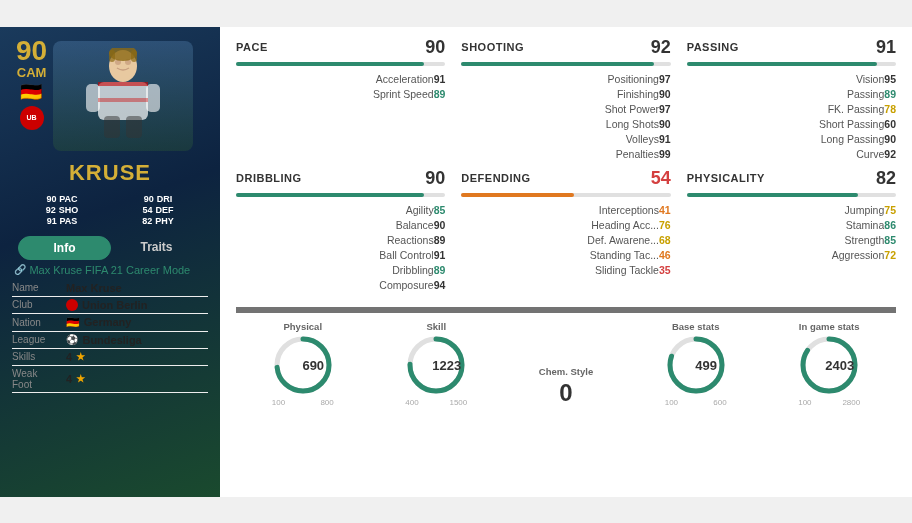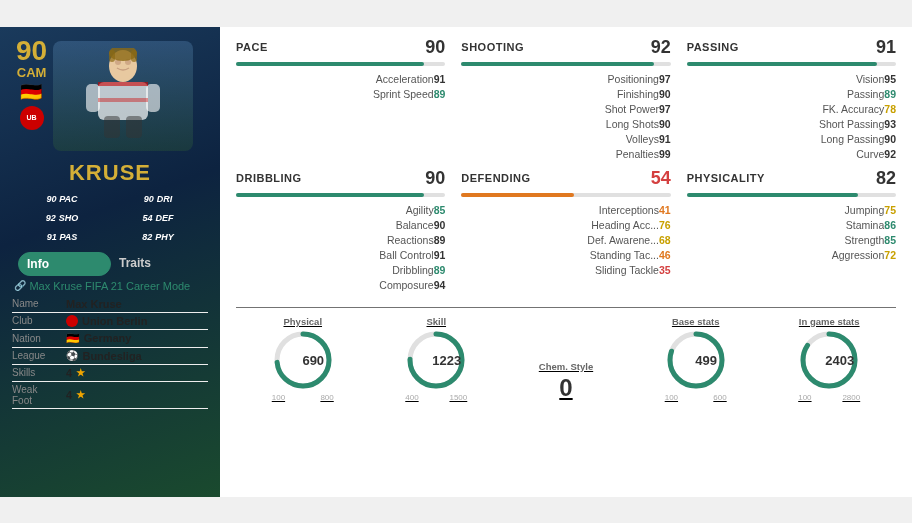--- a/index.html
+++ b/index.html
@@ -79,25 +79,24 @@
     .player-name {
       font-size: 22px;
       font-weight: 700;
       color: #d4af37;
       letter-spacing: 1px;
       margin: 3px 0;
     }
     .card-stats-grid {
       display: grid;
       grid-template-columns: 1fr 1fr;
-      gap: 8px 8px;
+      gap: 0 8px;
       margin: 4px 0;
       width: 100%;
       padding: 0 10px;
-      font-style: italic;
     }
     .card-stat-item {
       font-size: 10px;
       font-weight: 700;
       color: #d4af37;
       text-align: center;
     }
     .card-stat-item span {
       color: #fff;
       font-size: 9px;
@@ -109,20 +108,21 @@
       width: 100%;
       padding: 0 10px;
     }
     .tab-btn {
       flex: 1;
       padding: 4px 8px;
       font-size: 12px;
       font-weight: 700;
       border: 1px solid #555;
       cursor: pointer;
+      text-align: center;
     }
     .tab-btn.active {
       background: #2d8a6e;
       color: #fff;
       border-color: #2d8a6e;
       border-radius: 20px;
     }
     .tab-btn.inactive {
       background: transparent;
       color: #ccc;
@@ -237,23 +237,22 @@
     .val-orange { color: #e07820; }
     .val-red { color: #d44040; }
     .val-dark { color: #333; }
 
     
     .gauges-row {
       display: flex;
       justify-content: space-around;
       align-items: flex-end;
       padding: 8px 0 4px;
-      border-top: 1px solid #737373;
+      border-top: 6px solid #737373;
       margin-top: 4px;
-      text-decoration: underline;
     }
     .gauge-item {
       display: flex;
       flex-direction: column;
       align-items: center;
       gap: 2px;
     }
     .gauge-label {
       font-size: 9.5px;
       color: #666;
@@ -477,26 +476,26 @@
           </div>
           <div class="stat-row">
             <span class="stat-name">Vision</span>
             <span class="stat-val val-dark">95</span>
           </div>
           <div class="stat-row">
             <span class="stat-name">Passing</span>
             <span class="stat-val val-green">89</span>
           </div>
           <div class="stat-row">
-            <span class="stat-name">FK. Accuracy</span>
+            <span class="stat-name">FK. Passing</span>
             <span class="stat-val val-yellow">78</span>
           </div>
           <div class="stat-row">
             <span class="stat-name">Short Passing</span>
-            <span class="stat-val val-dark">93</span>
+            <span class="stat-val val-dark">60</span>
           </div>
           <div class="stat-row">
             <span class="stat-name">Long Passing</span>
             <span class="stat-val val-dark">90</span>
           </div>
           <div class="stat-row">
             <span class="stat-name">Curve</span>
             <span class="stat-val val-dark">92</span>
           </div>
         </div>

